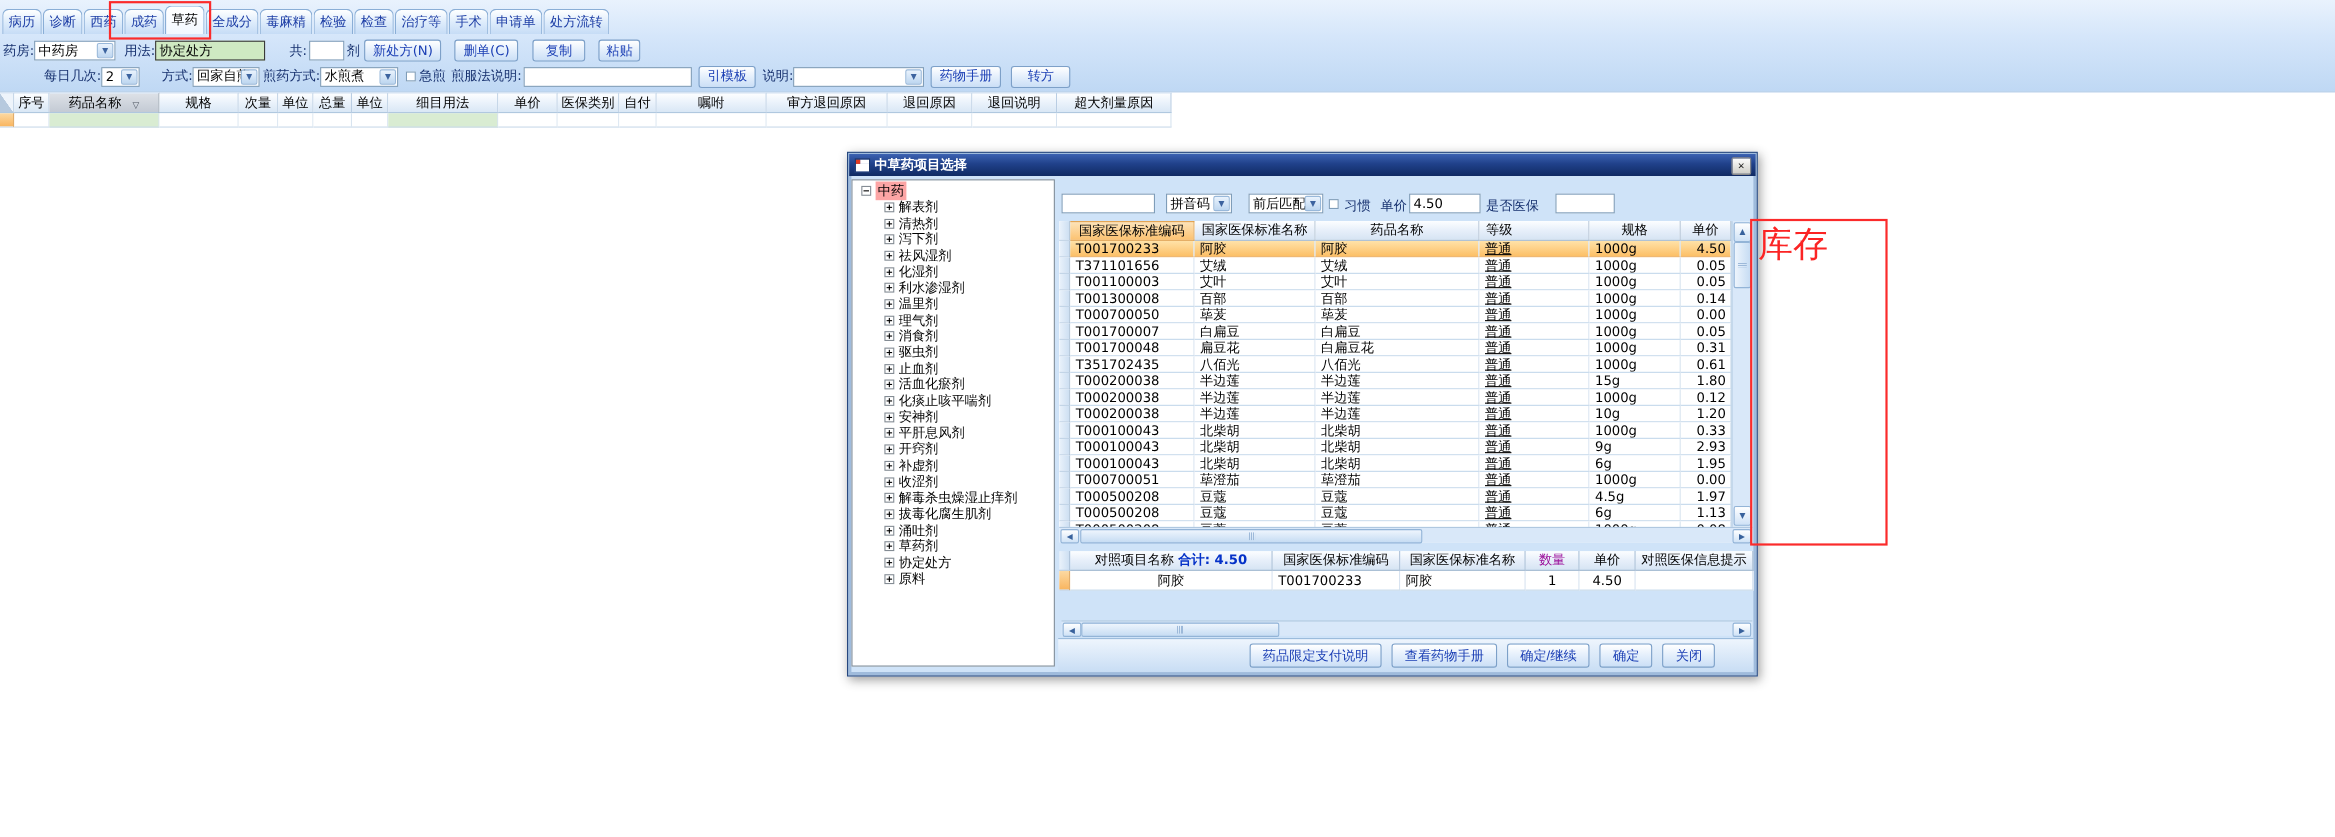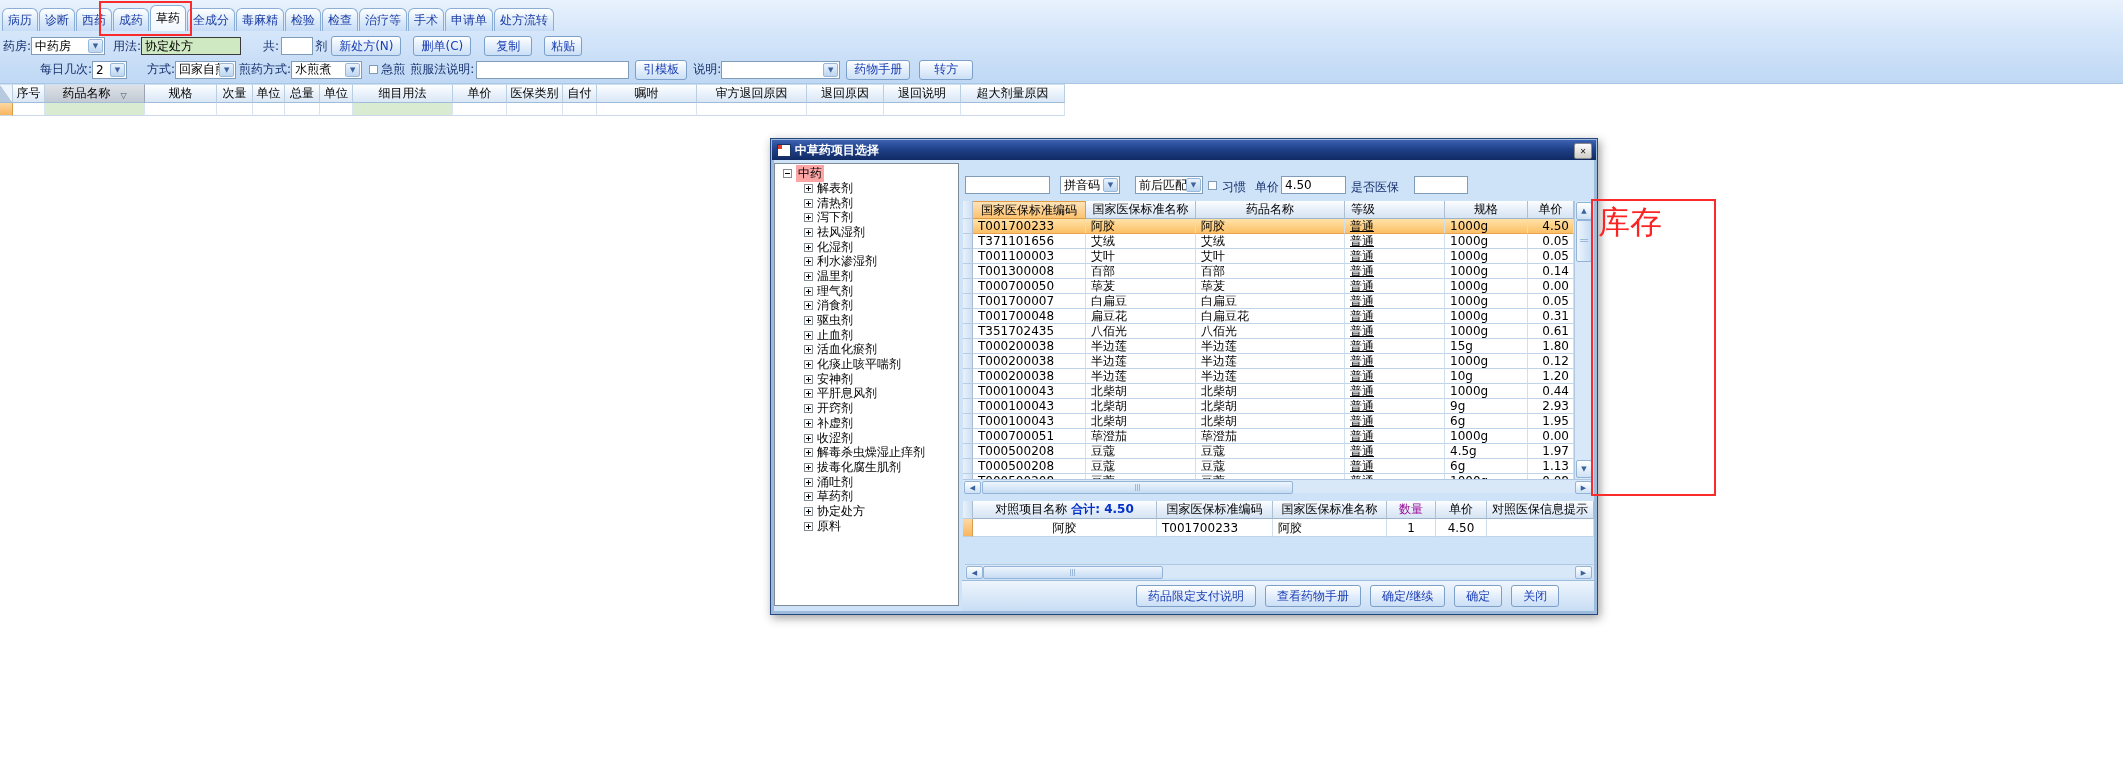--- a/index.html
+++ b/index.html
@@ -567,21 +567,21 @@
             <div class="gd num gc6">1.20</div>
           </div>
 
           <div class="g-row">
             <div class="g-ind"></div>
             <div class="gd gc1">T000100043</div>
             <div class="gd gc2">北柴胡</div>
             <div class="gd gc3">北柴胡</div>
             <div class="gd grade gc4">普通</div>
             <div class="gd gc5">1000g</div>
-            <div class="gd num gc6">0.44</div>
+            <div class="gd num gc6">0.33</div>
           </div>
 
           <div class="g-row">
             <div class="g-ind"></div>
             <div class="gd gc1">T000100043</div>
             <div class="gd gc2">北柴胡</div>
             <div class="gd gc3">北柴胡</div>
             <div class="gd grade gc4">普通</div>
             <div class="gd gc5">9g</div>
             <div class="gd num gc6">2.93</div>

